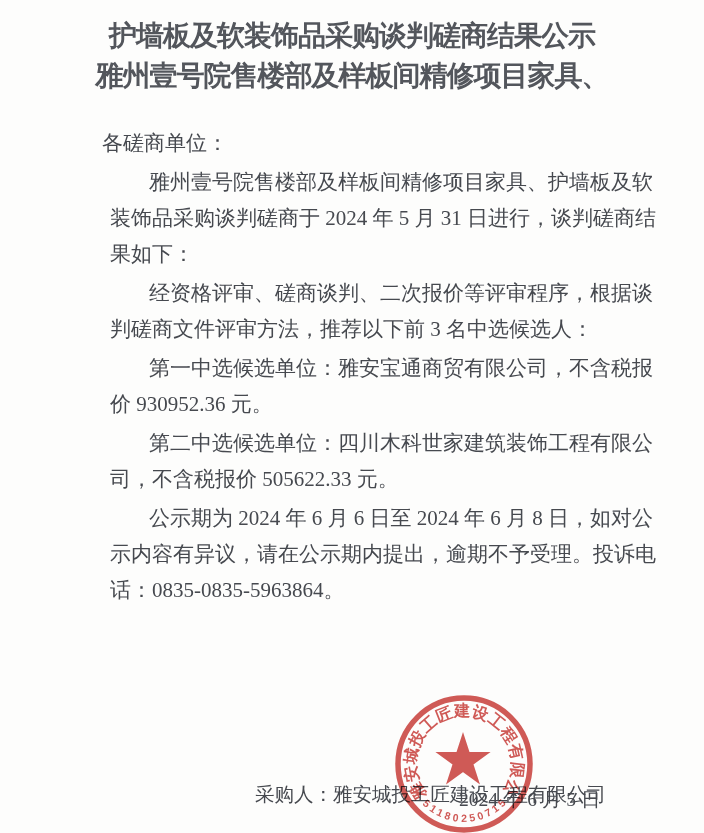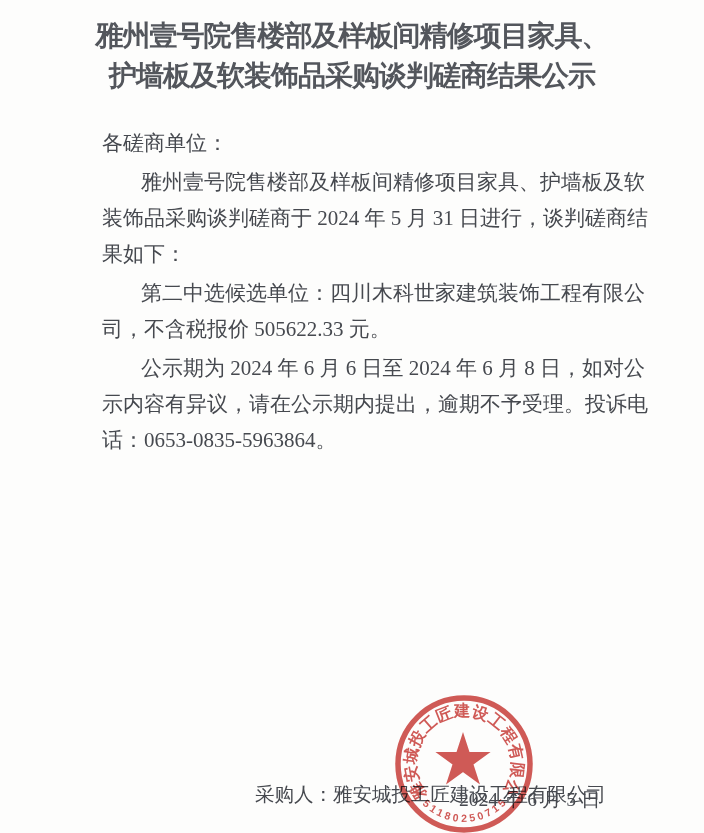--- a/index.html
+++ b/index.html
@@ -29,21 +29,21 @@
   .doc-body {
     margin: 29px 80px 0 102px;
     width: 522px;
     font-size: 21px;
     line-height: 36px;
   }
   .doc-body p {
     margin: 0 0 3px 0;
     white-space: pre;  
   }
-  .doc-body p.indent { text-indent: 39px; }
+  .doc-body p.indent { text-indent: 39px; margin-left: 8px; }
   .sig-buyer {
     position: absolute;
     left: 255px;
     top: 724px;
     font-size: 19.5px;
     line-height: 36px;
     white-space: pre;
     margin-top: 37px;
   }
   .sig-date {
@@ -80,34 +80,38 @@
     letter-spacing: 3px;
     fill: currentColor;
   }
 </style>
 </head>
 <body style="--seal-color: #cb4440; --ink-color: #46494f; --title-color: #53565c; --page-bg: #fdfdfc;">
 
 <div class="page">
 
   <div class="doc-title">
+    <div>护墙板及软装饰品采购谈判磋商结果公示</div>
     <div>雅州壹号院售楼部及样板间精修项目家具、</div>
-    <div>护墙板及软装饰品采购谈判磋商结果公示</div>
   </div>
 
   <div class="doc-body">
     <p>各磋商单位：</p>
     <p class="indent">雅州壹号院售楼部及样板间精修项目家具、护墙板及软
 装饰品采购谈判磋商于 2024 年 5 月 31 日进行，谈判磋商结
 果如下：</p>
+    <p class="indent">经资格评审、磋商谈判、二次报价等评审程序，根据谈
+判磋商文件评审方法，推荐以下前 3 名中选候选人：</p>
+    <p class="indent">第一中选候选单位：雅安宝通商贸有限公司，不含税报
+价 930952.36 元。</p>
     <p class="indent">第二中选候选单位：四川木科世家建筑装饰工程有限公
 司，不含税报价 505622.33 元。</p>
     <p class="indent">公示期为 2024 年 6 月 6 日至 2024 年 6 月 8 日，如对公
 示内容有异议，请在公示期内提出，逾期不予受理。投诉电
-话：0653-0835-5963864。</p>
+话：0835-0835-5963864。</p>
   </div>
 
   <div class="sig-buyer">采购人：雅安城投工匠建设工程有限公司</div>
   <div class="sig-date">2024 年 6 月 5 日</div>
 
   <div class="seal">
     <svg viewBox="0 0 160 160" xmlns="http://www.w3.org/2000/svg">
       <defs>
         <path id="sealTopArc" d="M 43.2 110.9 A 48 48 0 1 1 116.8 110.9" fill="none"></path>
         <path id="sealBottomArc" d="M 35.6 117.3 A 58 58 0 0 0 124.4 117.3" fill="none"></path>

